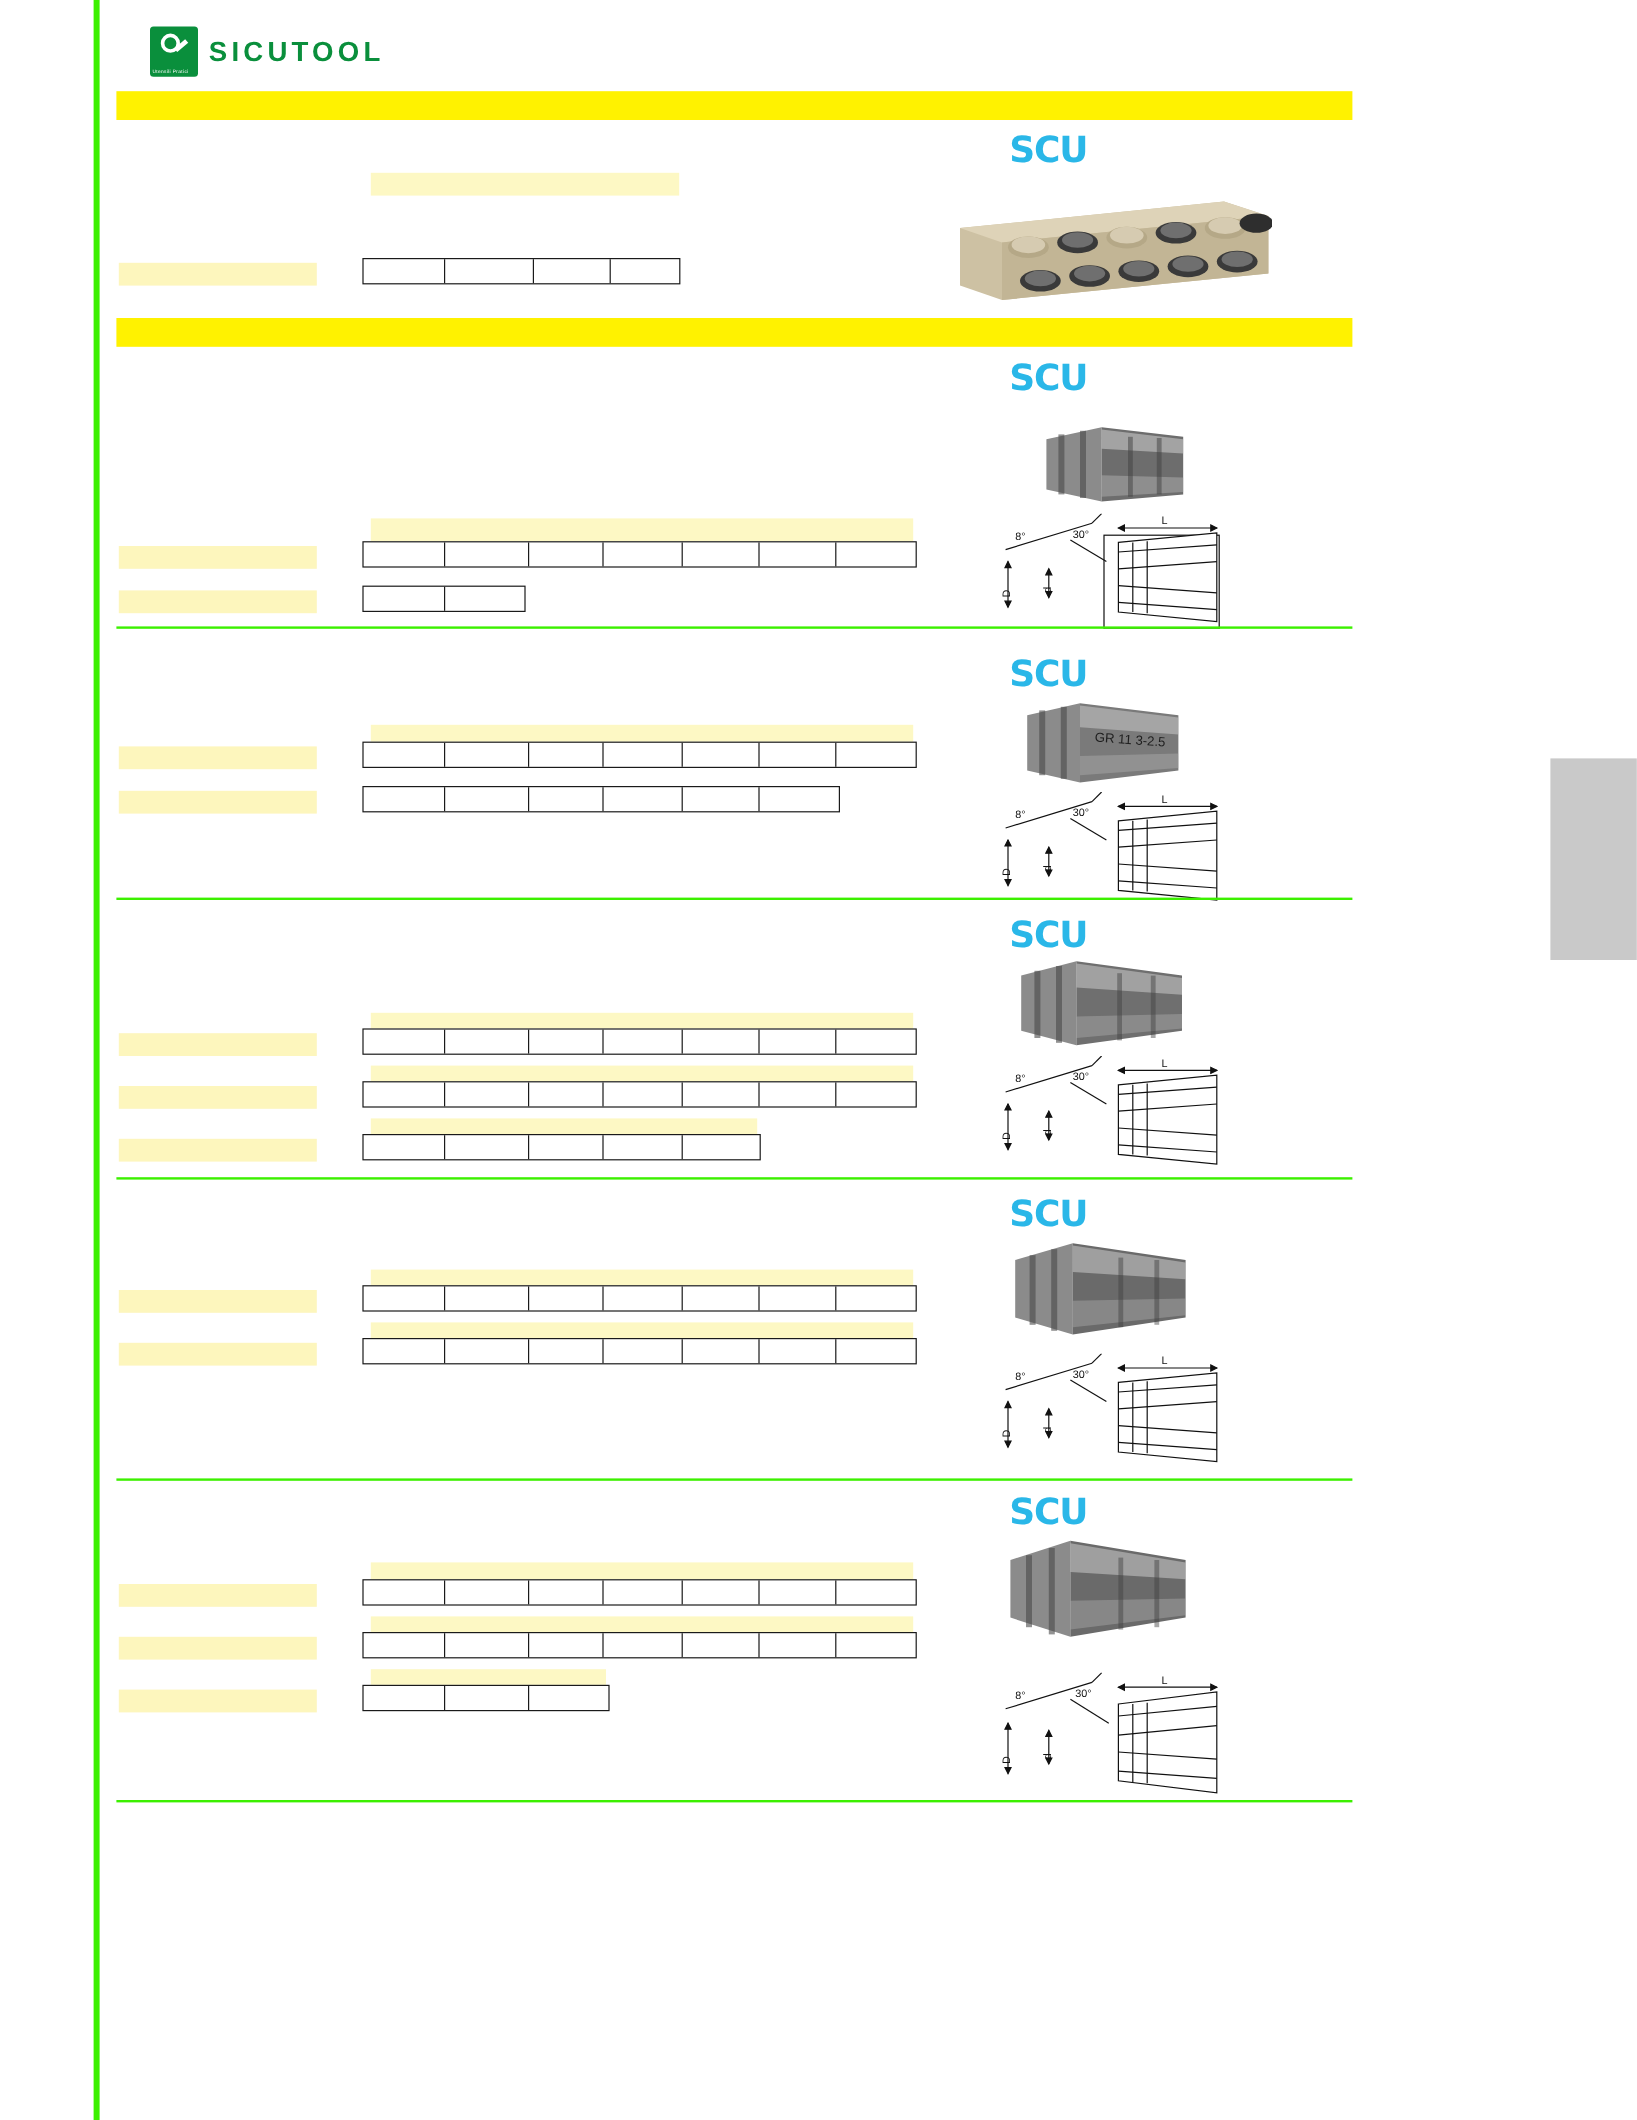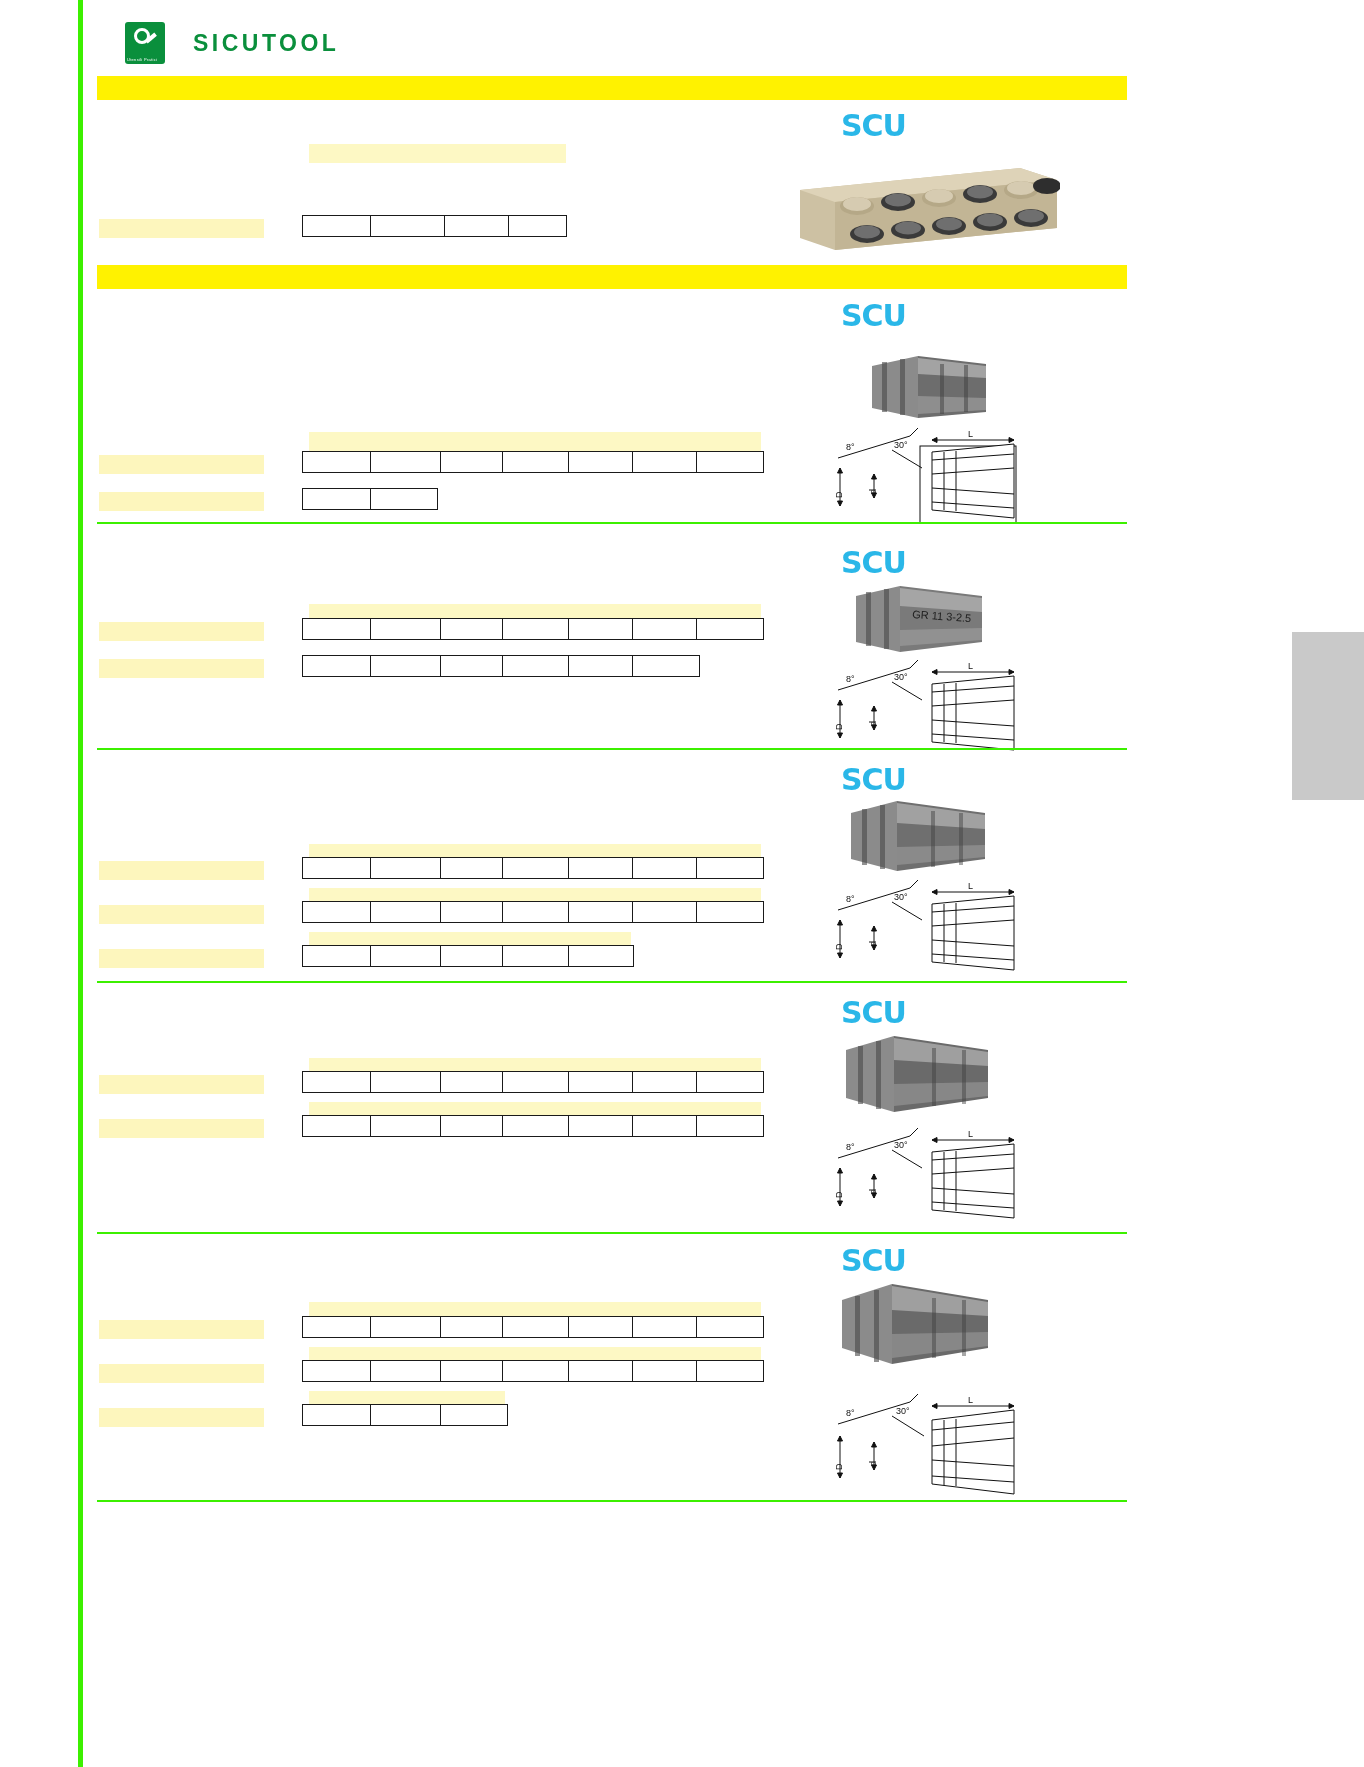--- a/index.html
+++ b/index.html
@@ -40,21 +40,21 @@
     background: #c9c9c9;
   }
 
   
   .logo-wrap {
     position: absolute;
     left: 125px;
     top: 22px;
     display: flex;
     align-items: center;
-    gap: 28px;
+    gap: 9px;
   }
   .logo-mark {
     width: 40px;
     height: 42px;
     background: #0a8f3c;
     border-radius: 3px;
     position: relative;
   }
   .logo-mark::before {
     content: "";

